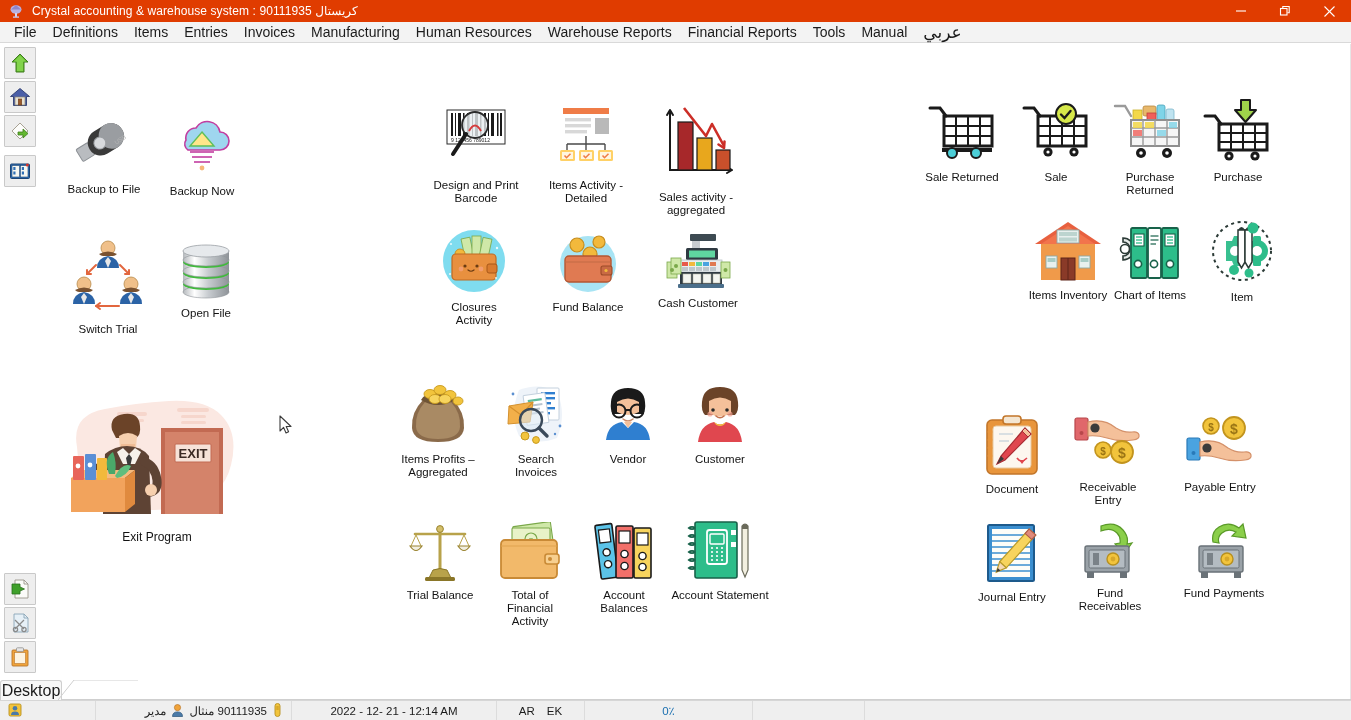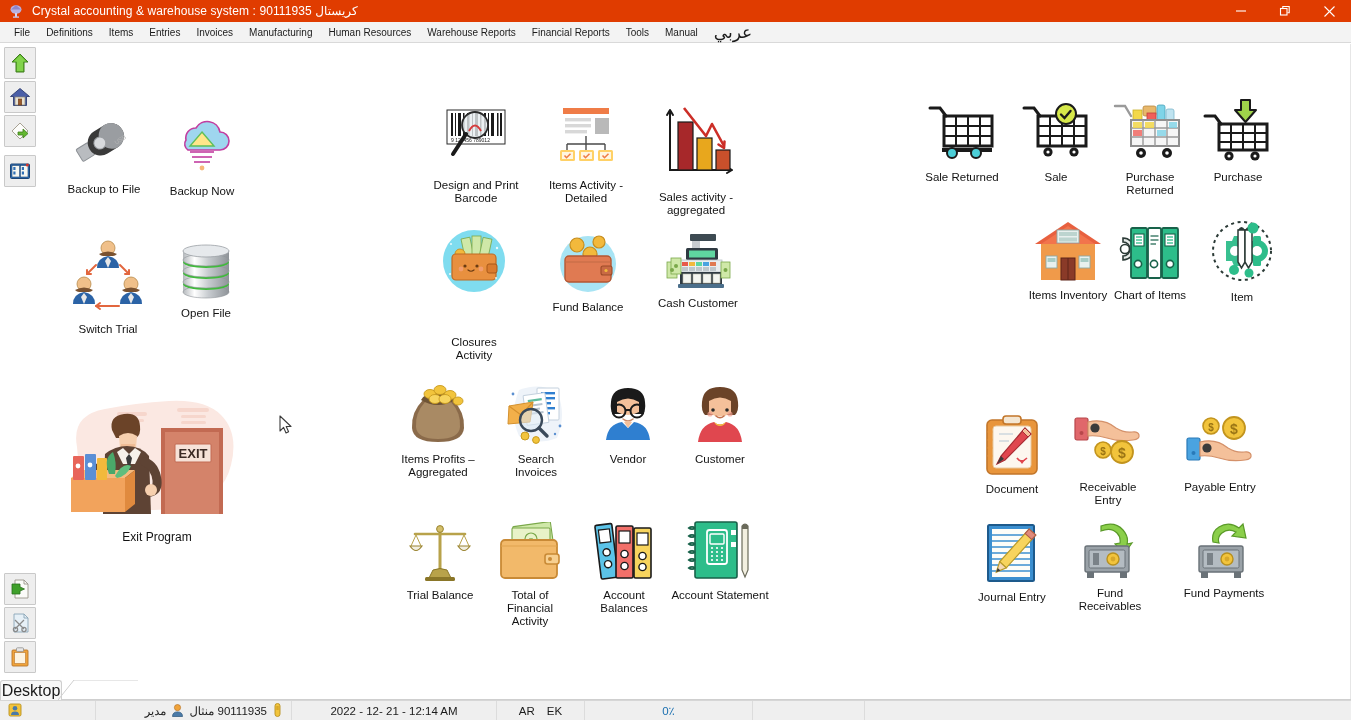--- a/index.html
+++ b/index.html
@@ -34,21 +34,21 @@
   .tb-btn svg { display:block; }
 
   
   .menubar {
     position:absolute; left:0; top:22px; width:1351px; height:21px;
     background:#f3f3f3;
     border-bottom:1px solid #d9d9d9;
     display:flex; align-items:center; padding-left:6px;
   }
   .menu-item {
-    font-size:10px; color:#1b1b1b; padding:2px 8px; white-space:nowrap;
+    font-size:14px; color:#1b1b1b; padding:2px 8px; white-space:nowrap;
     line-height:15px;
   }
   .menu-item.rtl { direction:rtl; font-size:17px; }
 
   
   .client {
     position:absolute; left:0; top:43px; width:1351px; height:655px;
     background:#ffffff;
     border-top:1px solid #ffffff;
   }
@@ -526,21 +526,21 @@
             <ellipse cx="30" cy="20" rx="23" ry="6" fill="#3fbb3a"></ellipse>
             <rect x="7" y="9" width="46" height="9" fill="url(#dbg)"></rect>
             <ellipse cx="30" cy="18" rx="23" ry="6" fill="url(#dbg)" stroke="#8e9398" stroke-width="0.6"></ellipse>
             <ellipse cx="30" cy="9" rx="23" ry="6" fill="#e6e9ec" stroke="#9aa0a5" stroke-width="0.8"></ellipse>
           </g>
         </svg>
       </div>
       <div class="icon-label">Open File</div>
     </div>
 
-    <div class="icon-item" style="left:422px; top:184px;gap:35px;">
+    <div class="icon-item" style="left:422px; top:184px;">
       <div class="icon-art">
         <svg width="66" height="66" viewBox="0 0 66 66">
           <circle cx="33" cy="33" r="31" fill="#7fdcef"></circle>
           <g>
             <rect x="22" y="10" width="9" height="20" fill="#cfe8a8" stroke="#7aa84a" stroke-width="0.8" transform="rotate(-12 26 20)"></rect>
             <rect x="31" y="8" width="9" height="20" fill="#cfe8a8" stroke="#7aa84a" stroke-width="0.8"></rect>
             <rect x="40" y="10" width="9" height="20" fill="#cfe8a8" stroke="#7aa84a" stroke-width="0.8" transform="rotate(12 44 20)"></rect>
           </g>
           <circle cx="19" cy="26" r="5" fill="#f2b93c" stroke="#c78d1e" stroke-width="0.9"></circle>
           <rect x="11" y="26" width="44" height="26" rx="4" fill="#e8903f" stroke="#bf6a23" stroke-width="1.2"></rect>

